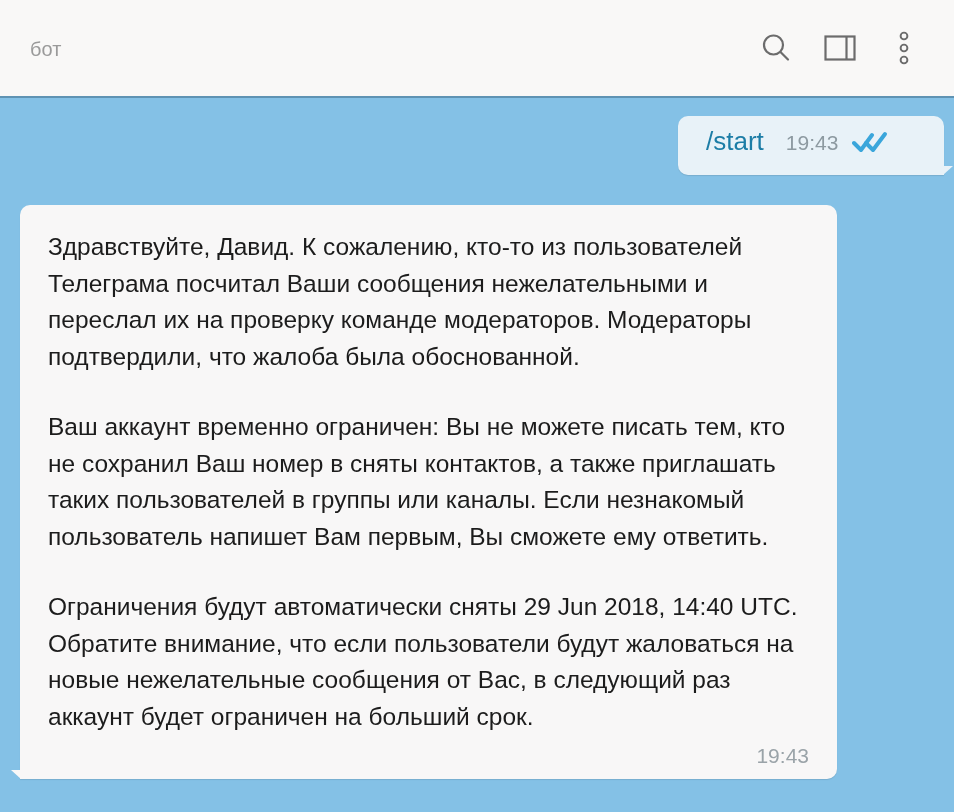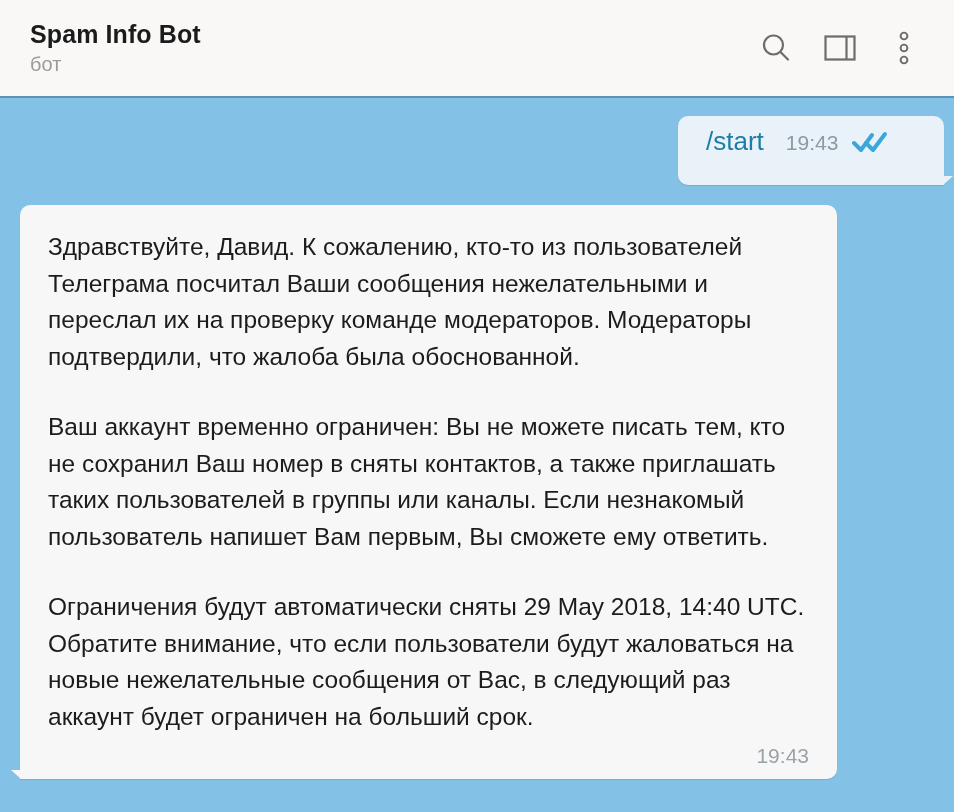--- a/index.html
+++ b/index.html
@@ -83,21 +83,21 @@
   .row-out {
     position: absolute;
     right: 10px;
     top: 18px;
   }
   .bubble-out {
     position: relative;
     background: #e8f2f8;
     border-radius: 10px;
     border-bottom-right-radius: 0;
-    padding: 10px 18px 28px 28px;
+    padding: 10px 18px 18px 28px;
     display: flex;
     align-items: baseline;
     box-shadow: 0 1px 1px rgba(0,0,0,0.10);
     min-width: 220px;
   }
   .bubble-out::after {
     content: "";
     position: absolute;
     right: -9px;
     bottom: 0;
@@ -173,21 +173,20 @@
     line-height: 26px;
   }
 </style>
 </head>
 <body>
 
 <div class="app">
 
   <div class="chat-header">
     <div class="header-titles">
-      <div class="chat-title">Spam Info Bot</div>
       <div class="chat-subtitle">бот</div>
     </div>
 
     <div class="header-actions">
 
       <div class="hdr-btn">
         <span>
           <svg width="34" height="34" viewBox="0 0 34 34">
             <circle cx="14.5" cy="14" r="9.5" fill="none" stroke="#6c6c6c" stroke-width="2.2"></circle>
             <line x1="21.5" y1="21" x2="29" y2="28.5" stroke="#6c6c6c" stroke-width="2.2" stroke-linecap="round"></line>
@@ -231,21 +230,21 @@
             </svg>
           </span>
         </span>
       </div>
     </div>
 
     <div class="row-in">
       <div class="bubble-in">
         <p class="para">Здравствуйте, Давид. К сожалению, кто-то из пользователей Телеграма посчитал Ваши сообщения нежелательными и переслал их на проверку команде модераторов. Модераторы подтвердили, что жалоба была обоснованной.</p>
         <p class="para">Ваш аккаунт временно ограничен: Вы не можете писать тем, кто не сохранил Ваш номер в сняты контактов, а также приглашать таких пользователей в группы или каналы. Если незнакомый пользователь напишет Вам первым, Вы сможете ему ответить.</p>
-        <p class="para">Ограничения будут автоматически сняты 29 May 2018, 14:40 UTC. Обратите внимание, что если пользователи будут жаловаться на новые нежелательные сообщения от Вас, в следующий раз аккаунт будет ограничен на больший срок.</p>
+        <p class="para">Ограничения будут автоматически сняты 29 Jun 2018, 14:40 UTC. Обратите внимание, что если пользователи будут жаловаться на новые нежелательные сообщения от Вас, в следующий раз аккаунт будет ограничен на больший срок.</p>
         <div class="meta-in">
           <span class="time-in">19:43</span>
         </div>
       </div>
     </div>
 
   </div>
 </div>
 
 </body></html>

